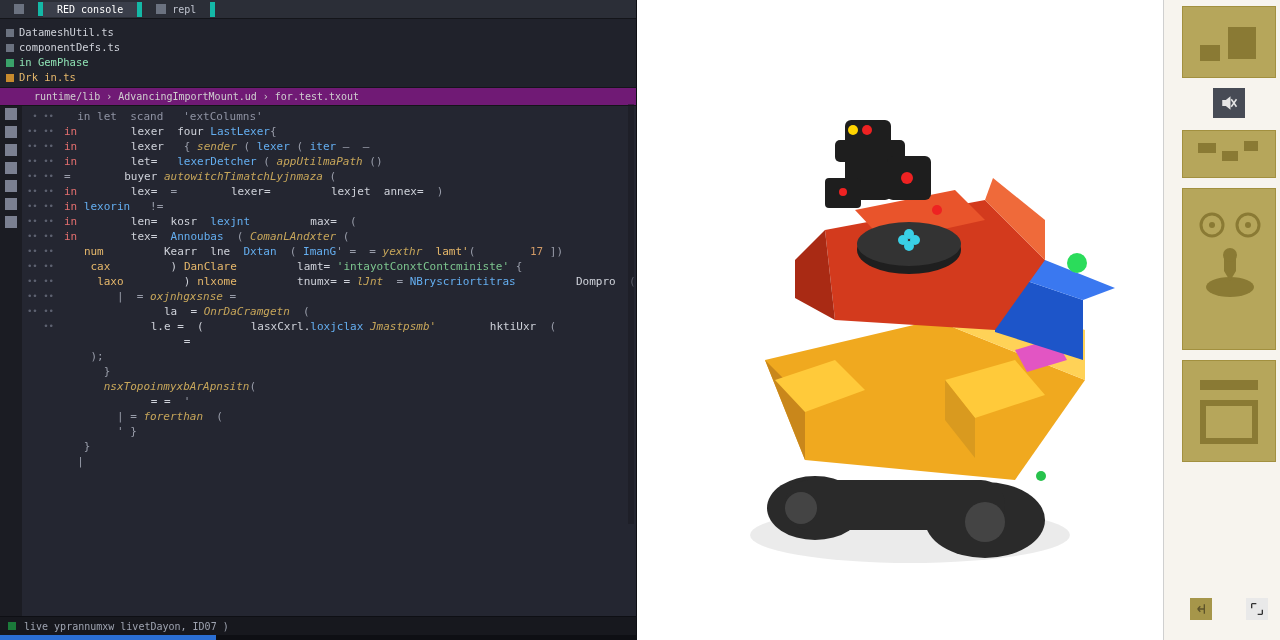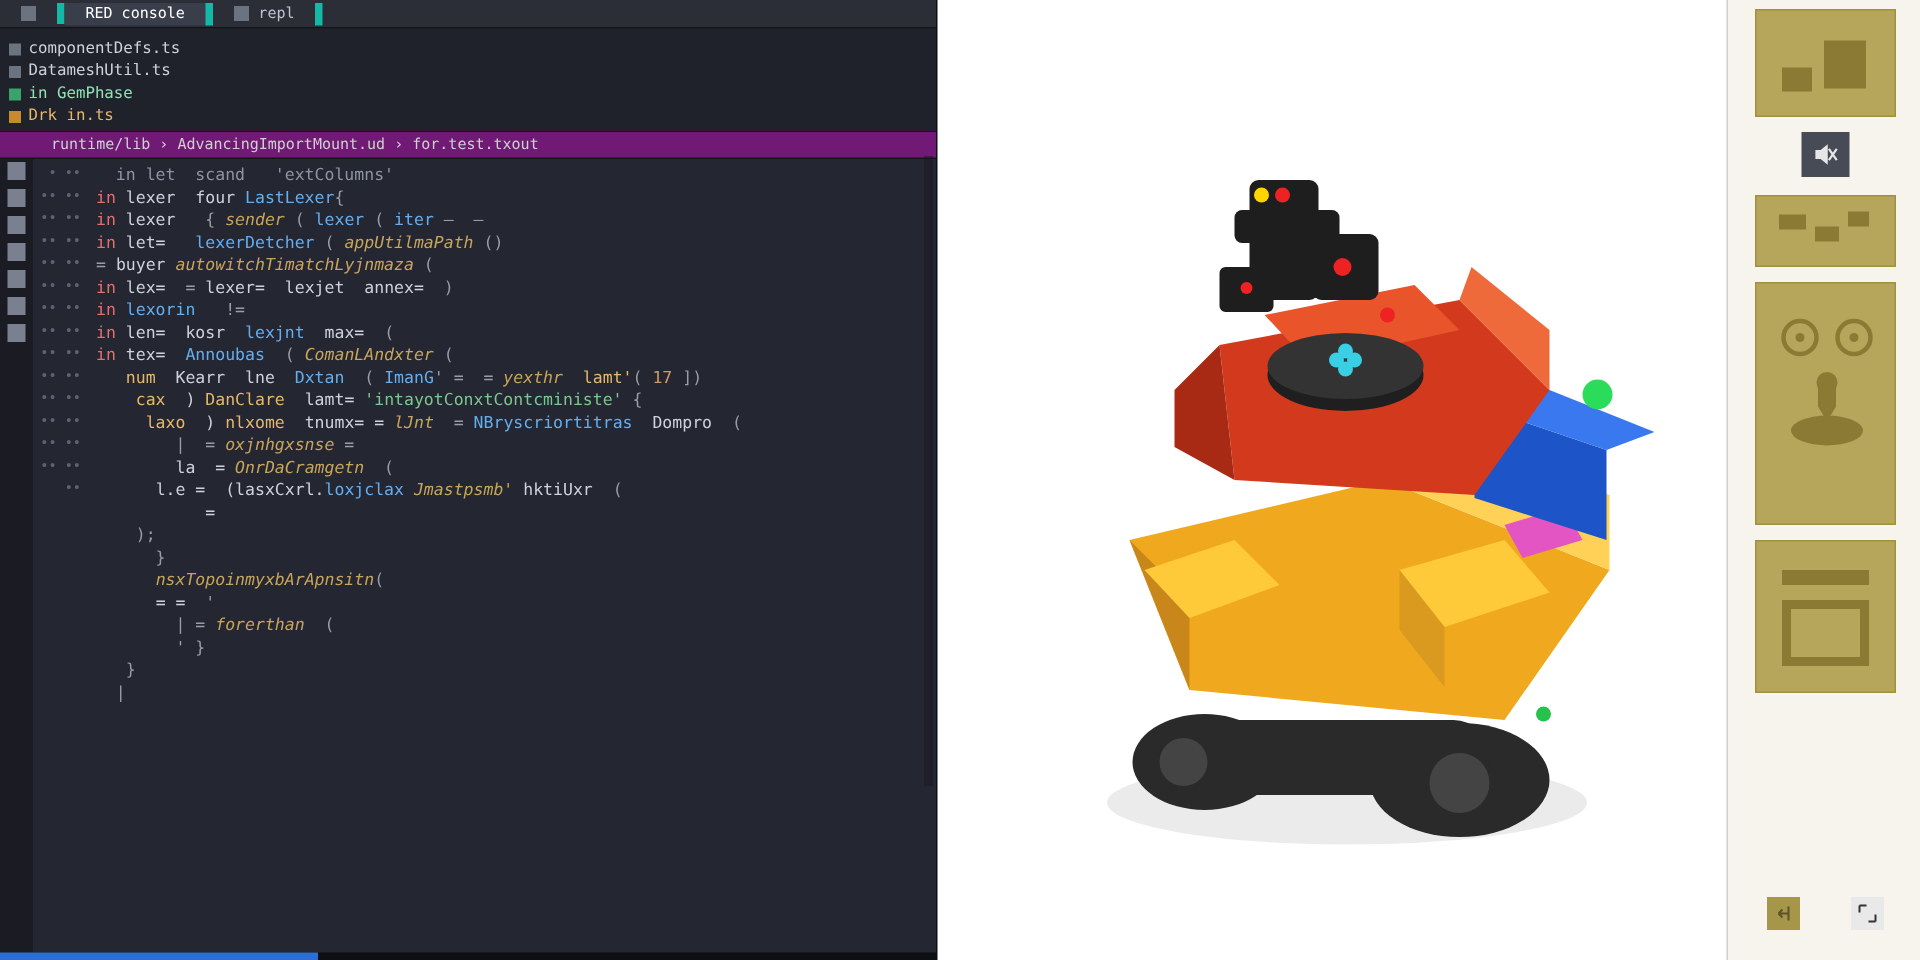--- a/index.html
+++ b/index.html
@@ -16,23 +16,23 @@
   .path-bar{padding:3px 34px;font-size:10px;color:#cfcfcf;background:#701a75;border-top:1px solid #14151a;border-bottom:1px solid #14151a;white-space:nowrap;}
   .code-area{flex:1;display:flex;overflow:hidden;background:#242631;}
   .rail{flex:0 0 22px;background:#1b1c23;display:flex;flex-direction:column;align-items:center;padding-top:2px;gap:6px;}
   .rail-ico{width:12px;height:12px;background:#7b8091;}
   .gutters{flex:0 0 32px;background:#242631;text-align:right;color:#5d6170;padding:3px 4px 0 0;line-height:15px;font-size:9px;}
   .code{flex:1;padding:3px 0 0 6px;line-height:15px;white-space:pre;overflow:hidden;font-size:11px;}
   .tok-kw{color:#e36f6f;}
   .tok-type{color:#64aef0;}
   .tok-fn{color:#c7a65a;font-style:italic;}
   .tok-str{color:#7dc68f;}
-  .tok-id{color:#cfd2da;}
+  .tok-id{color:#cfd2da;margin-left:47px;}
   .tok-op{color:#999daa;}
-  .tok-num{color:#d19a66;}
+  .tok-num{color:#d19a66;margin-left:48px;}
   .tok-prop{color:#e6b86b;margin-top:16px;}
   .console{height:18px;background:#17181e;border-top:1px solid #0e0f14;display:flex;align-items:center;padding:0 8px;gap:8px;font-size:10px;color:#9ea3b0;}
   .console .dot{width:8px;height:8px;background:#1b7a3a;}
   .progress{height:5px;background:#0e0f14;}
   .progress .fill{height:100%;width:34%;background:#2b6fd4;}
   .statusbar{height:18px;background:#13141a;color:#8c90a0;padding:2px 8px;font-size:10px;display:flex;align-items:center;}
   .hl{color:#2b6fd4;}
   .mini-map{position:absolute;right:2px;top:104px;width:6px;height:420px;background:#171820;opacity:.5;}
   
   .preview-col{flex:0 0 526px;background:#ffffff;display:flex;align-items:center;justify-content:center;border-left:1px solid #0e0f14;border-right:1px solid #cfcfcf;}
@@ -63,25 +63,25 @@
         </div>
       <div class="tab">
           <span class="tab-icon"></span>
           <span>repl</span>
         </div>
     </div>
 
     <div class="tree">
       <div class="tree-row">
           <span class="sq" style="background:#6b7280"></span>
+          <span>DatameshUtil.ts</span>
+        </div>
+      <div class="tree-row">
+          <span class="sq" style="background:#6b7280"></span>
           <span>componentDefs.ts</span>
-        </div>
-      <div class="tree-row">
-          <span class="sq" style="background:#6b7280"></span>
-          <span>DatameshUtil.ts</span>
         </div>
       <div class="tree-row">
           <span class="sq" style="background:#3aa26a"></span>
           <span style="color:#8fe2b4">in GemPhase</span>
         </div>
       <div class="tree-row">
           <span class="sq" style="background:#c78a2e"></span>
           <span style="color:#e6b86b">Drk in.ts</span>
         </div>
     </div>
@@ -125,20 +125,24 @@
 ••
 ••
 ••
 ••
 ••
 </div>
       <div class="code" id="code"><div style="color: rgb(143, 147, 163);">  in let  scand   'extColumns'</div><div><span class="tok-kw">in</span><span class="tok-id"> lexer  four </span><span class="tok-type">LastLexer</span><span class="tok-op">{</span></div><div><span class="tok-kw">in</span><span class="tok-id"> lexer   </span><span class="tok-op">{ </span><span class="tok-fn">sender</span><span class="tok-op"> ( </span><span class="tok-type">lexer</span><span class="tok-op"> ( </span><span class="tok-type">iter</span><span class="tok-op"> — </span><span class="tok-op"> —</span></div><div><span class="tok-kw">in</span><span class="tok-id"> let=   </span><span class="tok-type">lexerDetcher</span><span class="tok-op"> ( </span><span class="tok-fn">appUtilmaPath</span><span class="tok-op"> ()</span></div><div><span class="tok-op">= </span><span class="tok-id">buyer </span><span class="tok-fn">autowitchTimatchLyjnmaza</span><span class="tok-op"> (</span></div><div><span class="tok-kw">in</span><span class="tok-id"> lex=</span><span class="tok-op">  = </span><span class="tok-id">lexer=</span><span class="tok-op">  </span><span class="tok-id">lexjet  annex=</span><span class="tok-op">  )</span></div><div><span class="tok-kw">in</span><span class="tok-type"> lexorin</span><span class="tok-op">   !=</span></div><div><span class="tok-kw">in</span><span class="tok-id"> len=  kosr  </span><span class="tok-type">lexjnt</span><span class="tok-id">  max=</span><span class="tok-op">  (</span></div><div><span class="tok-kw">in</span><span class="tok-id"> tex=  </span><span class="tok-type">Annoubas</span><span class="tok-op">  ( </span><span class="tok-fn">ComanLAndxter</span><span class="tok-op"> (</span></div><div><span class="tok-op">   </span><span class="tok-prop">num</span><span class="tok-id">  Kearr  lne  </span><span class="tok-type">Dxtan</span><span class="tok-op">  ( </span><span class="tok-type">ImanG</span><span class="tok-op">' =  = </span><span class="tok-fn">yexthr  </span><span class="tok-prop">lamt'</span><span class="tok-op">( </span><span class="tok-num">17</span><span class="tok-op"> ])</span></div><div><span class="tok-op">    </span><span class="tok-prop">cax</span><span class="tok-id">  ) </span><span class="tok-prop">DanClare</span><span class="tok-id">  lamt= </span><span class="tok-str">'intayotConxtContcministe'</span><span class="tok-op"> {</span></div><div><span class="tok-op">     </span><span class="tok-prop">laxo</span><span class="tok-id">  ) </span><span class="tok-prop">nlxome</span><span class="tok-id">  tnumx= = </span><span class="tok-fn">lJnt</span><span class="tok-op">  = </span><span class="tok-type">NBryscriortitras  </span><span class="tok-id">Dompro</span><span class="tok-op">  (</span></div><div><span class="tok-op">        |  = </span><span class="tok-fn">oxjnhgxsnse</span><span class="tok-op"> =</span></div><div><span class="tok-op">        </span><span class="tok-id">la  = </span><span class="tok-fn">OnrDaCramgetn</span><span class="tok-op">  (</span></div><div><span class="tok-op"></span></div><div><span class="tok-op">      </span><span class="tok-id">l.e =  (</span><span class="tok-id">lasxCxrl.</span><span class="tok-type">loxjclax </span><span class="tok-fn">Jmastpsmb' </span><span class="tok-id">hktiUxr</span><span class="tok-op">  (</span></div><div><span class="tok-op">           </span><span class="tok-id">=</span></div><div><span class="tok-op">    );</span></div><div><span class="tok-op"></span></div><div><span class="tok-op">      }</span></div><div><span class="tok-op">      </span><span class="tok-fn">nsxTopoinmyxbArApnsitn</span><span class="tok-op">(</span></div><div><span class="tok-op">      </span><span class="tok-id">= =</span><span class="tok-op">  '</span></div><div><span class="tok-op">        | =</span><span class="tok-fn"> forerthan</span><span class="tok-op">  (</span></div><div><span class="tok-op">        ' }</span></div><div><span class="tok-op"></span></div><div><span class="tok-op">   }</span></div><div><span class="tok-op"></span></div><div><span class="tok-op">  |</span></div></div>
       <div class="mini-map"></div>
     </div>
 
+    <div class="console">
+      <span class="dot"></span>
+      <span>live yprannumxw livetDayon, ID07 )</span>
+    </div>
     <div class="progress">
         <div class="fill"></div>
       </div>
   </div>
 
   <div class="preview-col">
     <div class="robot-wrap" aria-label="isometric colorful robot render">
       <svg viewBox="0 0 430 520">
 
         <ellipse cx="225" cy="475" rx="160" ry="28" fill="#000" opacity=".08"></ellipse>

